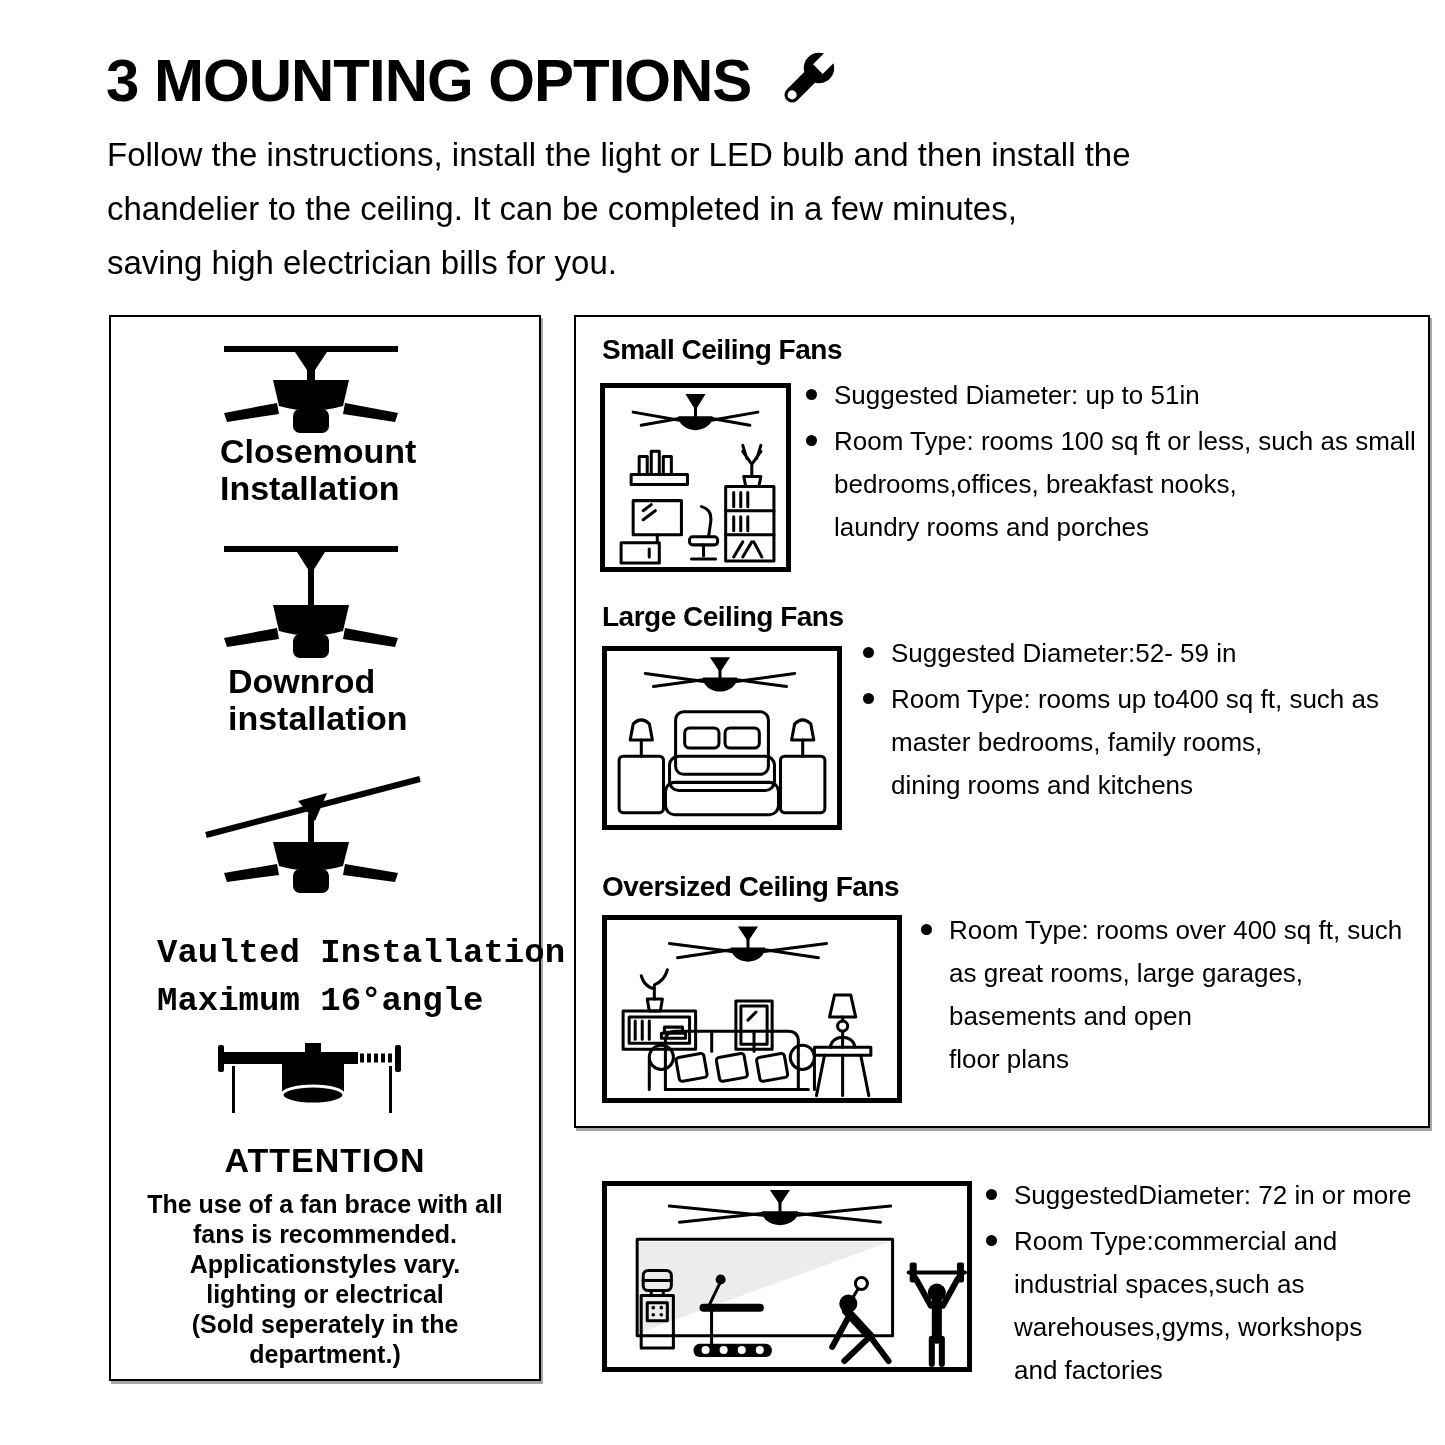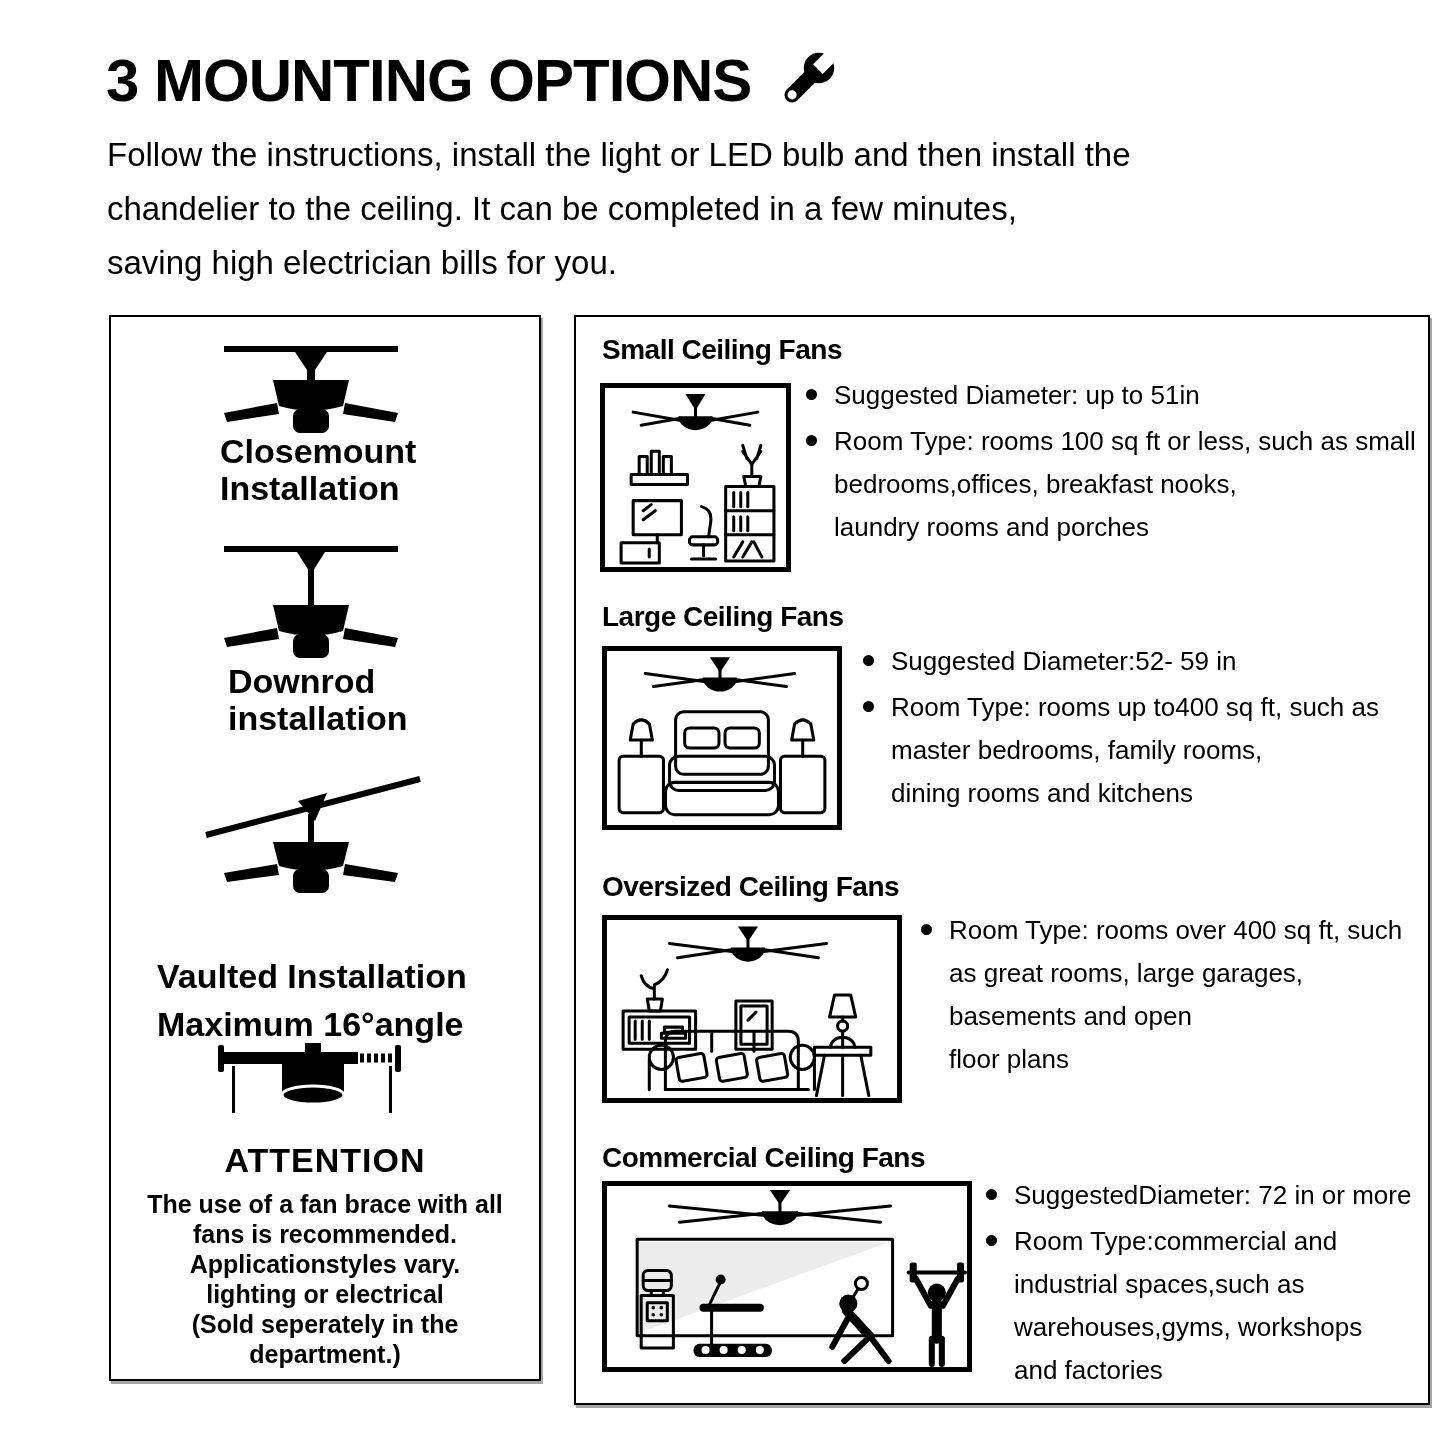--- a/index.html
+++ b/index.html
@@ -10,21 +10,21 @@
   
   .title { position:absolute; left:62px; top:40px; display:flex; align-items:center; gap:16px;
            font-size:60px; font-weight:bold; letter-spacing:-1px; white-space:nowrap; }
   .title svg { width:76px; height:76px; margin-top:4px; }
   .intro-line { position:absolute; left:63px; font-size:33px; line-height:40px; white-space:nowrap; }
   .il1 { top:135px; } .il2 { top:189px; } .il3 { top:243px; }
 
   
   .panel { position:absolute; background:#fff; border:2px solid #000; box-shadow:2px 3px 0 rgba(0,0,0,.35); }
   .left-panel  { left:65px;  top:315px; width:432px; height:1066px; }
-  .right-panel { left:530px; top:315px; width:856px; height:1090px; }
+  .right-panel { left:530px; top:315px; width:856px; height:813px; }
 
   
   .lp-ill { position:absolute; }
   .opt-label { position:absolute; font-size:34px; font-weight:bold; line-height:37px; white-space:nowrap; }
   .opt-label.v { line-height:48px; }
   .attn-head { position:absolute; left:0; right:0; top:824px; text-align:center; font-size:34px;
                font-weight:bold; letter-spacing:1px; }
   .attn-body { position:absolute; left:0; right:0; top:872px; text-align:center; font-size:25px;
                font-weight:bold; line-height:30px; }
 
@@ -92,21 +92,21 @@
 
     <svg class="lp-ill" style="left:92px; top:452px;" width="220" height="130" viewBox="0 0 220 130">
       <line x1="3" y1="66" x2="217" y2="10" stroke="#000" stroke-width="6"></line>
       <path class="ink" d="M95 32 L124 24 L112 52 Z"></path>
       <rect class="ink" x="105" y="45" width="6" height="30"></rect>
       <path class="ink" d="M70 73 L146 73 L140 97 Q108 106 76 97 Z"></path>
       <path class="ink" d="M21 104 L74 95 L76 106 L24 113 Z"></path>
       <path class="ink" d="M195 104 L142 95 L140 106 L192 113 Z"></path>
       <rect class="ink" x="90" y="100" width="36" height="24" rx="7"></rect>
     </svg>
-    <div class="opt-label v" style="left:46px; top:635px;">
+    <div class="opt-label v" style="left:46px; top:612px;font-family:Liberation Mono, monospace;">
       <div>Vaulted Installation</div>
       <div>Maximum 16°angle</div>
     </div>
 
     <svg class="lp-ill" style="left:105px; top:722px;" width="195" height="80" viewBox="0 0 195 80">
       <rect class="ink" x="2" y="6" width="6" height="27" rx="2"></rect>
       <rect class="ink" x="8" y="13" width="134" height="12"></rect>
       <line x1="144" y1="19" x2="178" y2="19" stroke="#000" stroke-width="9" stroke-dasharray="4 3"></line>
       <rect class="ink" x="179" y="6" width="6" height="27" rx="2"></rect>
       <rect class="ink" x="16" y="27" width="3" height="47"></rect>
@@ -193,21 +193,21 @@
         <rect class="ln" x="62" y="104" width="104" height="34" rx="9"></rect>
         <rect class="ln" x="58" y="130" width="112" height="32" rx="9"></rect>
         <rect class="ln" x="12" y="104" width="44" height="56" rx="4"></rect>
         <path class="ln" d="M23 88 l3 -16 q8 -8 16 0 l3 16 Z"></path>
         <line class="ln" x1="34" y1="88" x2="34" y2="104"></line>
         <rect class="ln" x="172" y="104" width="44" height="56" rx="4"></rect>
         <path class="ln" d="M183 88 l3 -16 q8 -8 16 0 l3 16 Z"></path>
         <line class="ln" x1="194" y1="88" x2="194" y2="104"></line>
       </svg>
     </div>
-    <div class="bullets" style="left:287px; top:323px;">
+    <div class="bullets" style="left:287px; top:315px;">
       <div class="bullet">
         <span class="dot"></span>
         <div class="bl">
             <div>Suggested Diameter:52- 59 in</div>
           </div>
       </div>
       <div class="bullet">
         <span class="dot"></span>
         <div class="bl">
           <div>Room Type: rooms up to400 sq ft, such as</div>
@@ -266,21 +266,20 @@
         <span class="dot"></span>
         <div class="bl">
           <div>Room Type: rooms over 400 sq ft, such</div>
           <div>as great rooms, large garages,</div>
           <div>basements and open</div>
           <div>floor plans</div>
         </div>
       </div>
     </div>
 
-    <h2 class="sec-head" style="left:26px; top:825px;">Commercial Ceiling Fans</h2>
     <div class="imgbox" style="left:26px; top:864px; width:370px; height:191px;">
       <svg viewBox="0 0 358 180" preserveAspectRatio="xMidYMid meet">
         <polygon points="32,56 280,56 32,146" fill="#ececec"></polygon>
         <rect class="ln" x="30" y="53" width="254" height="96"></rect>
         <path class="ink" d="M162 4 L182 4 L172 19 Z"></path>
         <line class="ln" x1="172" y1="17" x2="172" y2="26"></line>
         <path class="ink" d="M154 25 a18 14 0 0 0 36 0 Z"></path>
         <line class="ln" x1="62" y1="20" x2="155" y2="29"></line>
         <line class="ln" x1="189" y1="29" x2="282" y2="20"></line>
         <line class="ln" x1="72" y1="36" x2="156" y2="27"></line>

